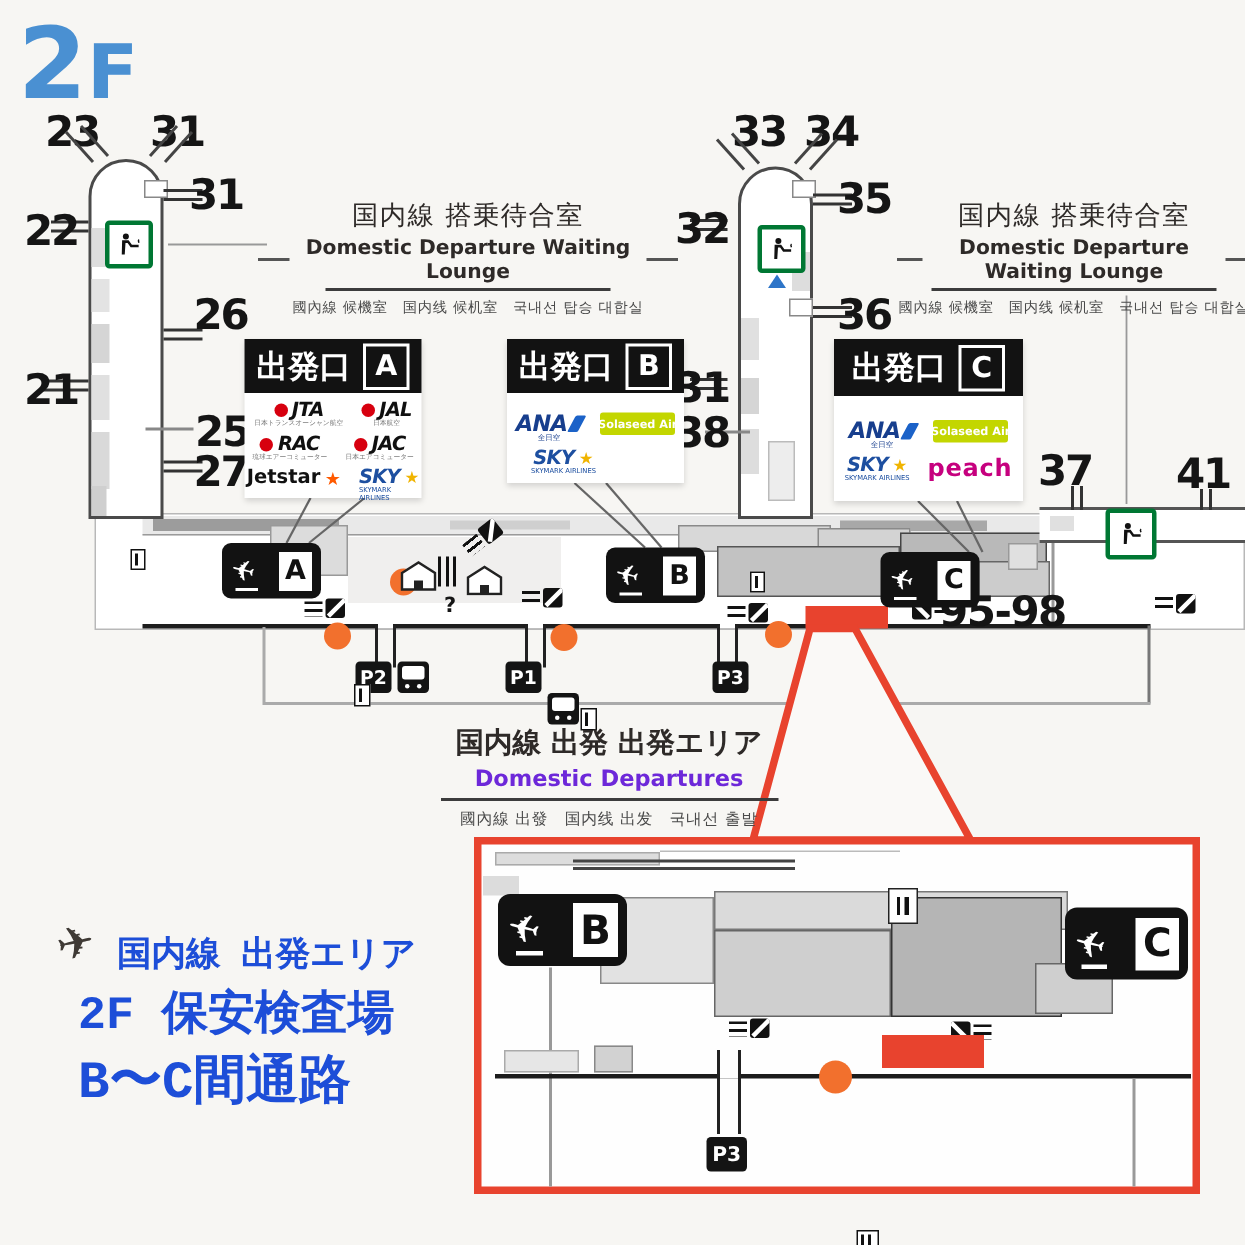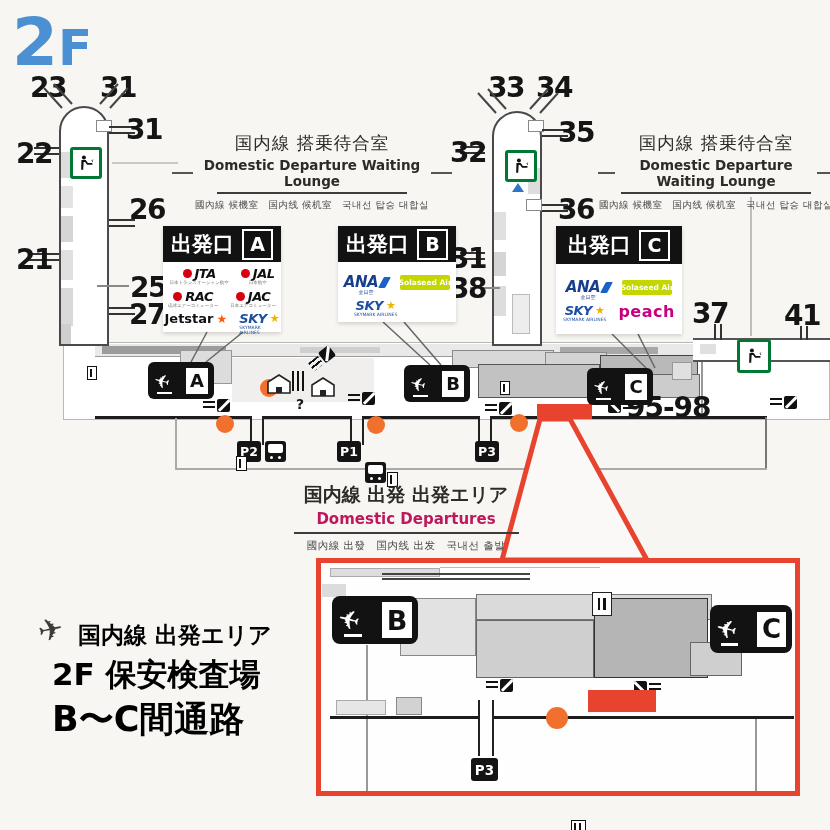--- a/index.html
+++ b/index.html
@@ -62,21 +62,21 @@
   .rest i{display:block;width:2px;height:12px;background:#111;}
   .tri{width:0;height:0;border-left:6px solid transparent;border-right:6px solid transparent;border-bottom:9px solid #2E75C8;}
   
   .lounge{text-align:center;color:#2e2a28;}
   .lounge .t{font-weight:normal;font-size:17.5px;letter-spacing:1px;}
   .lounge .s{font-weight:bold;font-size:13.5px;margin-top:2px;display:flex;align-items:center;justify-content:center;gap:8px;}
   .lounge .s::before,.lounge .s::after{content:"";display:block;width:26px;height:1.5px;background:#555;}
   .lounge .rule{height:2px;background:#3c3c3c;margin:3px auto 0;}
   .lounge .tr{font-size:9.5px;color:#4a4a4a;margin-top:5px;letter-spacing:.5px;}
   .here{font-weight:bold;font-size:38px;color:#E8432E;letter-spacing:.5px;}
-  .note{color:#000000;font-weight:bold;white-space:nowrap;}
+  .note{color:#1d4ed8;font-weight:bold;white-space:nowrap;font-family:Liberation Mono, monospace;}
 </style>
 </head>
 <body>
 
 <div class="stage">
 
   <div class="a" style="left:12px;top:4px;">
     <span style="font-weight:bold;font-size:66px;color:#4A90D2;">2</span><span style="font-weight:bold;font-size:50px;color:#4A90D2;">F</span>
   </div>
 
@@ -420,21 +420,21 @@
     <span class="lbox" style="width:22px;height:26px;font-size:18px;">B</span>
   </div>
   <div class="a csign" style="left:587px;top:368px;width:66px;height:37px;">
     <span class="plane" style="font-size:19px;">✈</span>
     <span class="uline" style="left:9px;bottom:5px;width:15px;"></span>
     <span class="lbox" style="width:22px;height:26px;font-size:18px;">C</span>
   </div>
 
   <div class="a lounge" style="left:280px;top:482px;width:252px;">
     <div style="font-weight:bold;font-size:19px;color:#2e2a28;">国内線 出発 出発エリア</div>
-    <div style="font-weight:bold;font-size:15px;color:#be185d;margin-top:2px;">Domestic Departures</div>
+    <div style="font-weight:bold;font-size:15px;color:#6d28d9;margin-top:2px;">Domestic Departures</div>
     <div class="rule" style="width:225px;margin-top:4px;"></div>
     <div class="tr" style="font-size:10.5px;">國內線 出發　国内线 出发　국내선 출발</div>
   </div>
 
 
   <div class="a" style="left:316px;top:558px;width:484px;height:238px;background:#fefefe;border:5px solid #E8432E;"></div>
   <div class="a" style="left:322px;top:584px;width:24px;height:13px;background:#dcdcdc;"></div>
   <div class="a" style="left:330px;top:568px;width:110px;height:9px;background:#ddd;border:1px solid #aaa;"></div>
   <div class="a" style="left:382px;top:573px;width:148px;height:2px;background:#444;"></div>
   <div class="a" style="left:382px;top:578px;width:148px;height:2px;background:#444;"></div>

